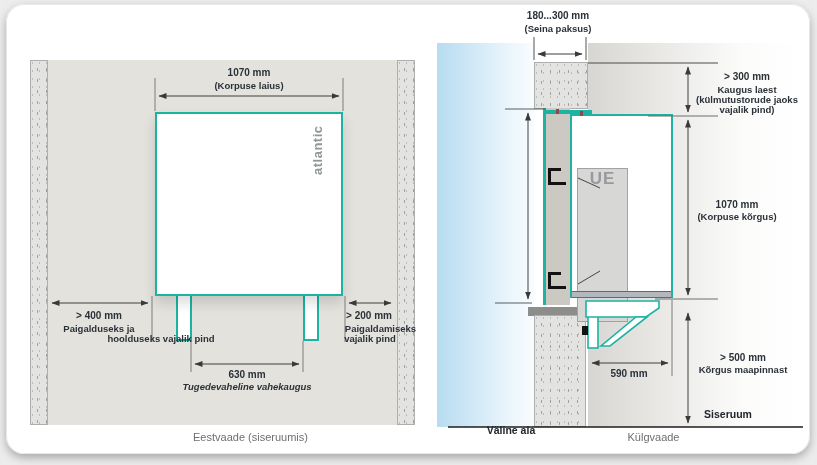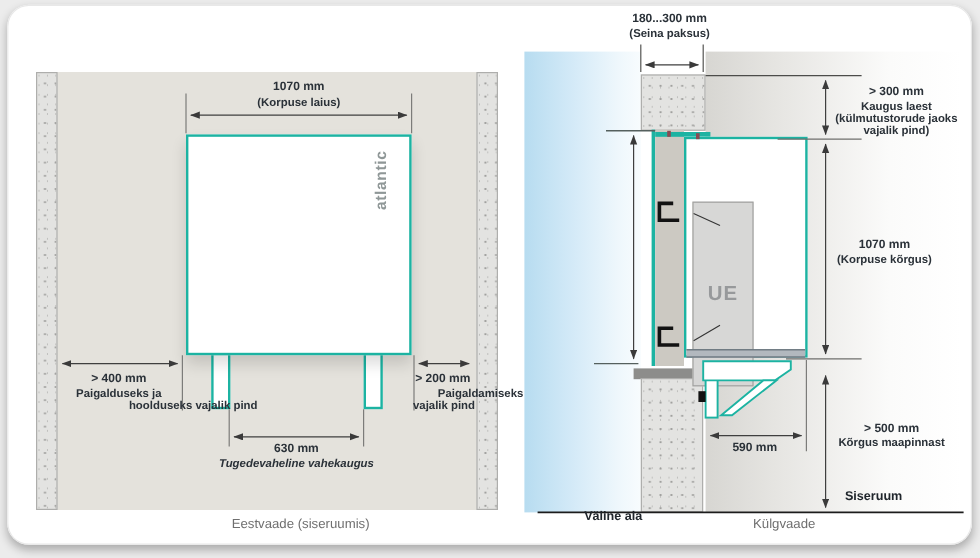--- a/index.html
+++ b/index.html
@@ -29,21 +29,21 @@
         background:linear-gradient(90deg,#d7d6d2 0%,#e7e6e3 30%,#fbfbfa 72%,#ffffff 100%);}
   .wall-upper{left:534px;top:62px;width:54px;height:47px;}
   .wall-lower{left:534px;top:315px;width:52px;height:112px;}
   .wall-cap{left:528px;top:307px;width:58px;height:9px;background:#8d8d8b;}
   .duct{left:546px;top:108px;width:24px;height:197px;background:#ccc9c2;}
   .duct-teal{left:543px;top:108px;width:3px;height:197px;background:#1cb3a2;}
   .duct-top-teal{left:546px;top:110px;width:46px;height:4px;background:#1cb3a2;}
   .casing-side{left:570px;top:114px;width:103px;height:184px;background:#fff;
                border:2px solid #1cb3a2;box-sizing:border-box;z-index:3;}
   .ue-box{left:577px;top:168px;width:51px;height:154px;background:#d7d7d6;border:1px solid #a2a2a0;
-          box-sizing:border-box;z-index:4;display:flex;align-items:center;justify-content:center;
+          box-sizing:border-box;z-index:4;display:flex;align-items:flex-start;justify-content:center;
           color:#97999b;font-size:17px;font-weight:700;letter-spacing:1px;}
   .base-plate{left:572px;top:291px;width:99px;height:7px;background:#b2b8be;
               border-top:1px solid #5f6b74;border-bottom:1px solid #5f6b74;box-sizing:border-box;z-index:5;}
   
   .dim{color:#2a3138;font-size:9.5px;font-weight:700;line-height:11px;white-space:nowrap;z-index:8;}
   .val{font-size:10px;}
   .ctr{transform:translateX(-50%);text-align:center;}
   .rgt{text-align:right;}
   .zone-label{color:#20262c;font-size:10.5px;font-weight:700;white-space:nowrap;z-index:8;}
   .caption{color:#6f6f6f;font-size:11px;font-weight:400;white-space:nowrap;z-index:8;padding-left:39px;}
@@ -138,21 +138,21 @@
   </svg>
 
   <div class="abs dim val ctr" style="left:249px;top:67px;">1070 mm</div>
   <div class="abs dim ctr" style="left:249px;top:80px;">(Korpuse laius)</div>
 
   <div class="abs dim val ctr" style="left:99px;top:310px;">&gt; 400 mm</div>
   <div class="abs dim ctr" style="left:99px;top:323px;">Paigalduseks ja</div>
   <div class="abs dim ctr" style="left:116px;top:333px;margin-left:45px;">hoolduseks vajalik pind</div>
 
   <div class="abs dim val ctr" style="left:369px;top:310px;">&gt; 200 mm</div>
-  <div class="abs dim ctr" style="left:390px;top:323px;padding-left:21px;">Paigaldamiseks</div>
+  <div class="abs dim ctr" style="left:370px;top:323px;padding-left:21px;">Paigaldamiseks</div>
   <div class="abs dim ctr" style="left:370px;top:333px;">vajalik pind</div>
 
   <div class="abs dim val ctr" style="left:247px;top:369px;">630 mm</div>
   <div class="abs dim ctr" style="left:247px;top:381px;font-style:italic;">Tugedevaheline vahekaugus</div>
 
   <div class="abs caption ctr" style="left:231px;top:431px;">Eestvaade (siseruumis)</div>
 
   <div class="abs dim val ctr" style="left:558px;top:10px;">180...300 mm</div>
   <div class="abs dim ctr" style="left:558px;top:23px;">(Seina paksus)</div>
 

